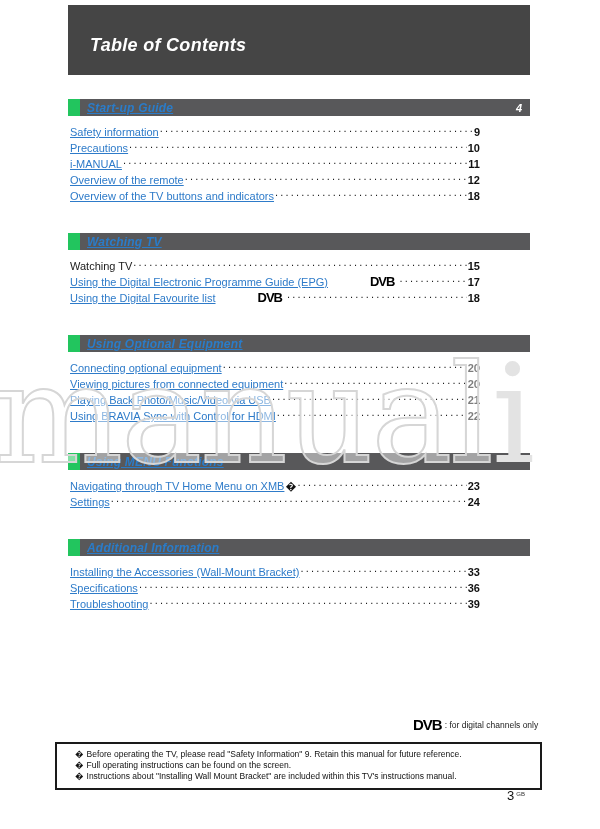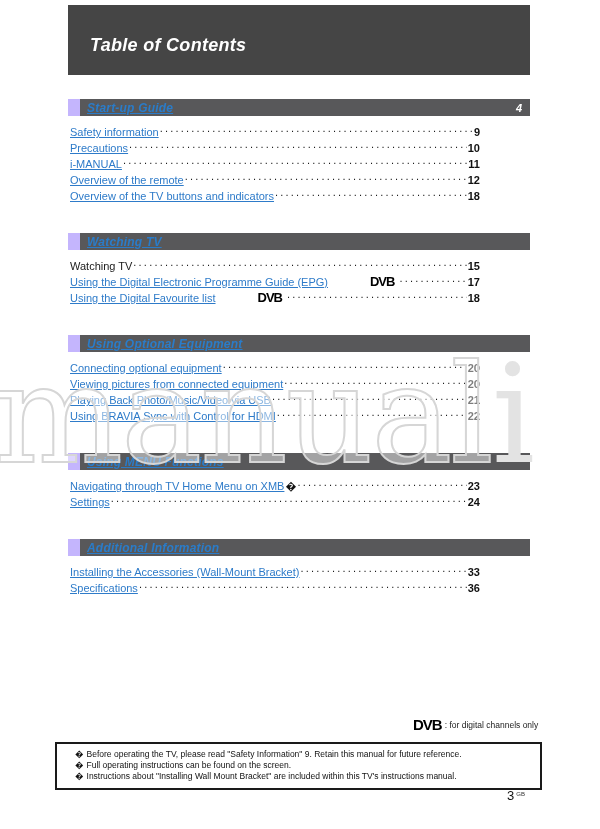--- a/index.html
+++ b/index.html
@@ -13,21 +13,21 @@
     display:flex;align-items:center;
   }
   .header-box .title{
     color:#ffffff;font-size:18px;font-weight:bold;font-style:italic;
     padding-left:22px;padding-top:10px;letter-spacing:.3px;
   }
   
   .content{position:absolute;left:68px;top:99px;width:462px;}
   .section{margin-bottom:31px;}
   .bar{
-    height:17px;background:#58585a;border-left:12px solid #c4b5fd;
+    height:17px;background:#58585a;border-left:12px solid #22c55e;
     display:flex;align-items:center;
   }
   .bar-title{
     color:#2a7cc9;font-size:12px;font-weight:bold;font-style:italic;
     text-decoration:underline;margin-left:7px;letter-spacing:.2px;cursor:pointer;
   }
   .bar-page{
     margin-left:auto;margin-right:8px;color:#fff;font-size:11px;
     font-weight:bold;font-style:italic;
   }
@@ -228,20 +228,26 @@
     <span class="num">33</span>
   </div>
 
   <div class="toc-row">
     <span class="label">Specifications</span>
 
     <span class="leader"></span>
     <span class="num">36</span>
   </div>
 
+  <div class="toc-row">
+    <span class="label">Troubleshooting</span>
+
+    <span class="leader"></span>
+    <span class="num">39</span>
+  </div>
 </div>
   </div>
 </div>
 
   <div class="watermark">
     <span class="wm-outline">manual</span><span class="wm-solid">i</span>
   </div>
 
   <div class="dvb-note">
     <span class="dvb">DVB</span>

